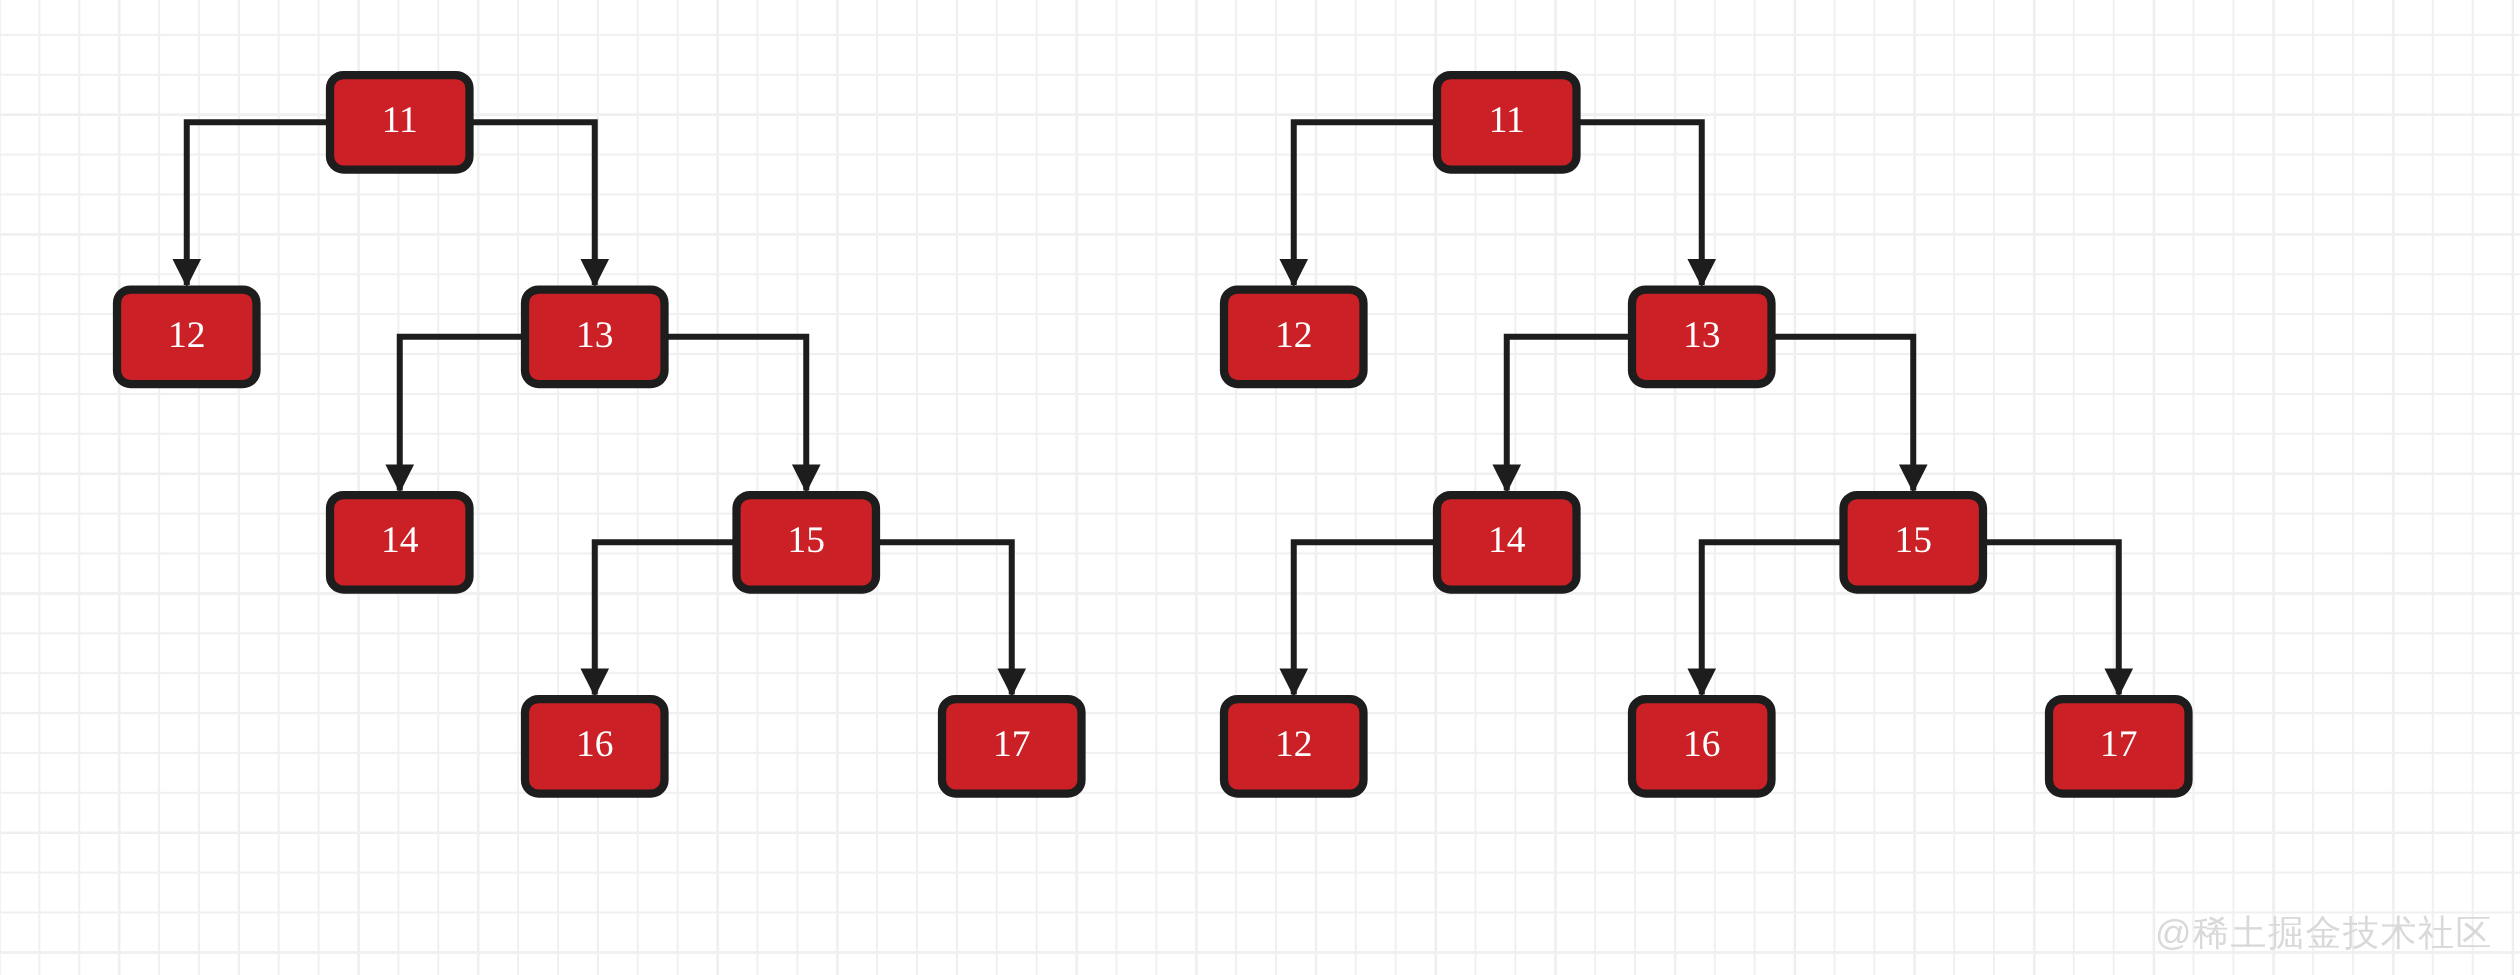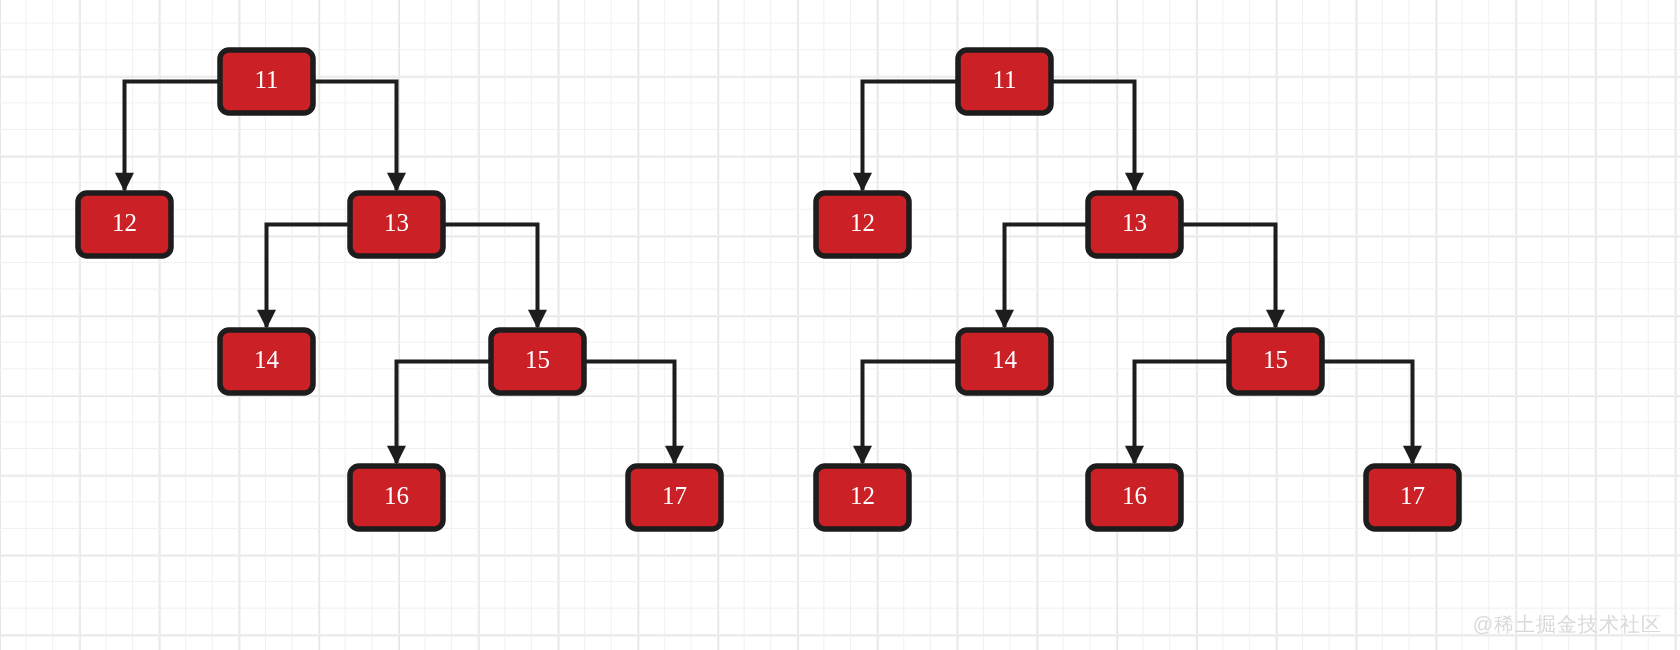--- a/index.html
+++ b/index.html
@@ -51,21 +51,21 @@
     stroke: #1d1d1d;
     stroke-width: 4;
     stroke-linecap: butt;
     stroke-linejoin: miter;
   }
   .watermark {
     position: absolute;
     right: 18px;
     bottom: 12px;
     color: #d9d9d9;
-    font-size: 20px;
+    font-size: 24px;
     font-family: "Liberation Sans", "DejaVu Sans", sans-serif;
     letter-spacing: 1px;
     white-space: nowrap;
     user-select: none;
   }
 </style>
 </head>
 <body>
 
 <div id="canvas">

